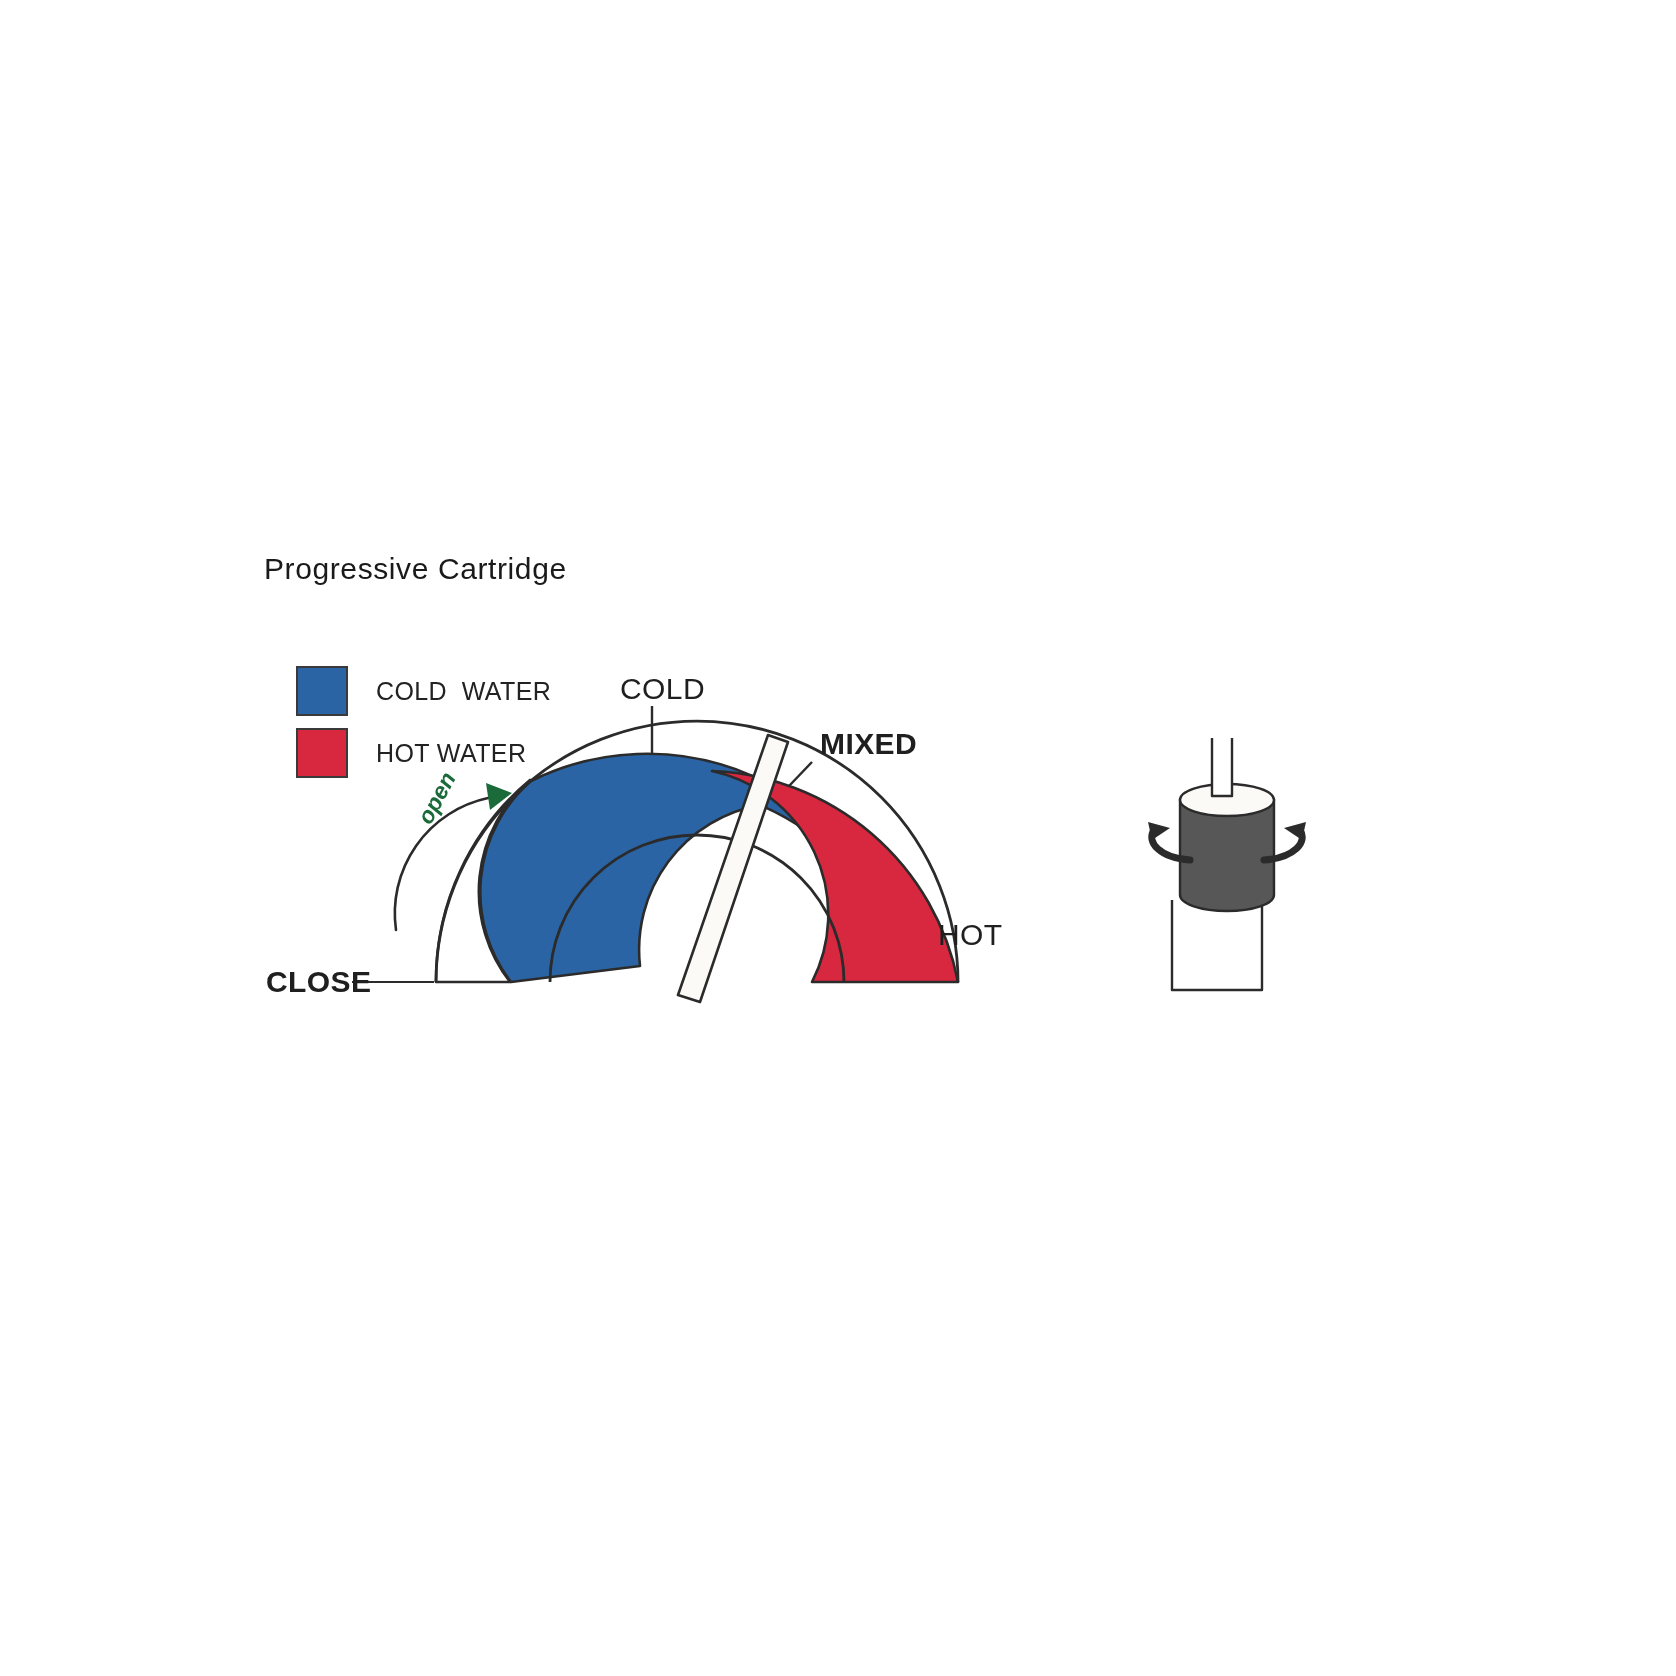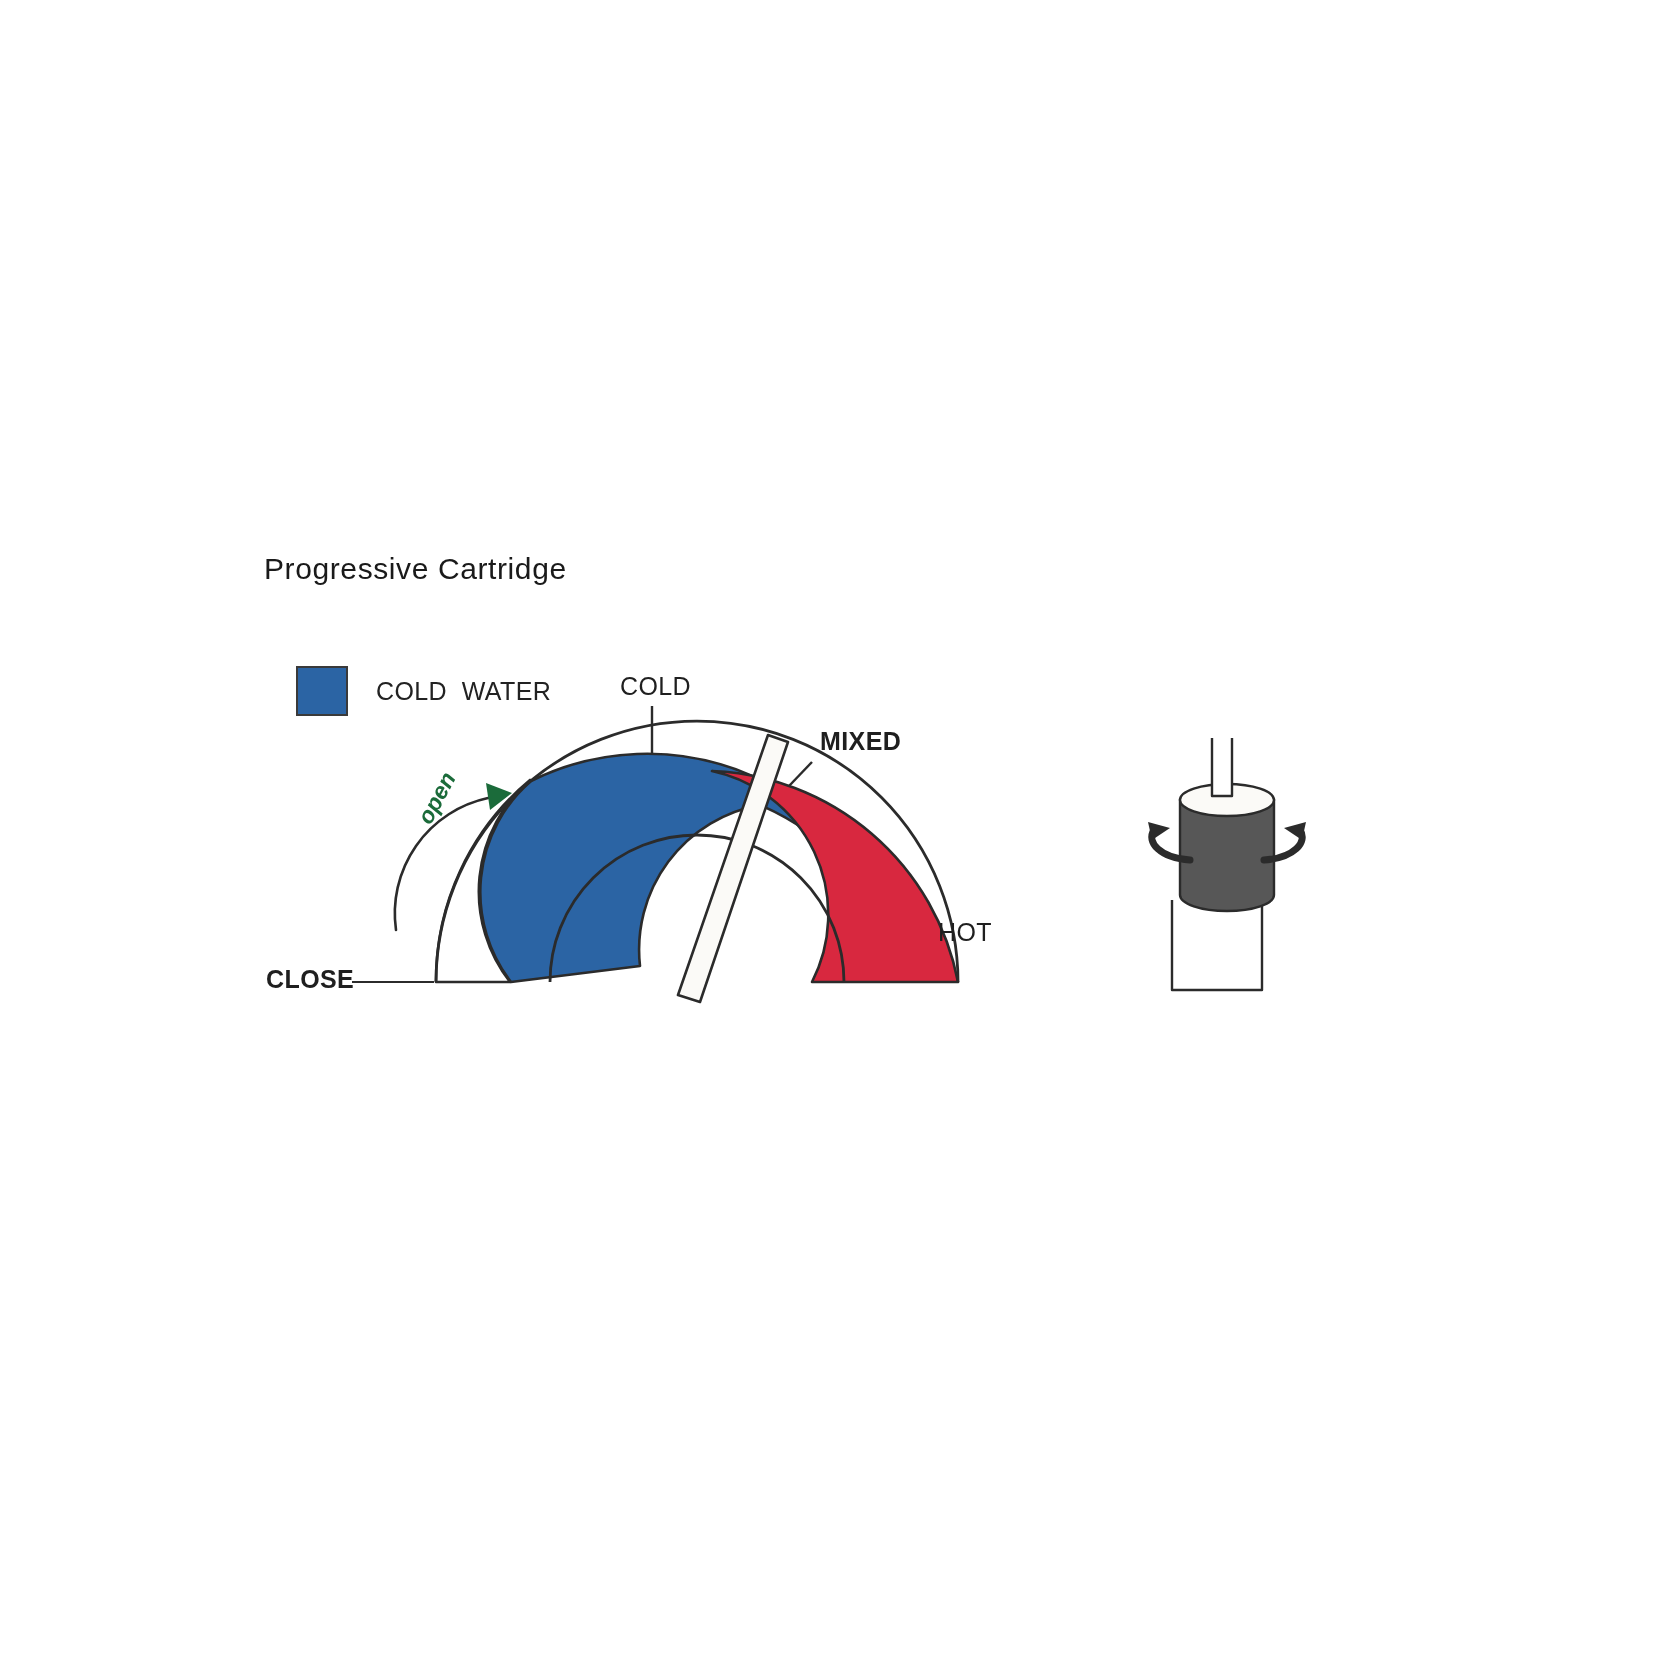--- a/index.html
+++ b/index.html
@@ -49,21 +49,21 @@
   }
   .legend-label {
     margin-left: 28px;
     font-size: 25px;
     color: #222222;
     letter-spacing: 0.4px;
     white-space: pre;
   }
   .diagram-label {
     position: absolute;
-    font-size: 25px;
+    font-size: 30px;
     color: #1f1f1f;
     letter-spacing: 0.4px;
     white-space: pre;
   }
   #label-cold   { left: 620px; top: 672px; }
   #label-mixed  { left: 820px; top: 727px; font-weight: bold; }
   #label-close  { left: 266px; top: 965px; font-weight: bold; }
   #label-hot    { left: 938px; top: 918px; }
   .open-label {
     position: absolute;
@@ -86,20 +86,24 @@
 
   <div class="title">Progressive Cartridge</div>
 
   <div class="legend">
 
     <div class="legend-row">
       <div class="swatch" style="background:#2B64A4"></div>
       <div class="legend-label">COLD  WATER</div>
     </div>
 
+    <div class="legend-row">
+      <div class="swatch" style="background:#D8283F"></div>
+      <div class="legend-label">HOT WATER</div>
+    </div>
 
   </div>
 
   <svg width="1676" height="1676" viewBox="0 0 1676 1676">
 
     <line x1="352" y1="982" x2="434" y2="982" stroke="#2b2b2b" stroke-width="2.2"></line>
     <line x1="862" y1="982" x2="932" y2="982" stroke="#2b2b2b" stroke-width="2.2"></line>
 
     <line x1="652" y1="706" x2="652" y2="784" stroke="#2b2b2b" stroke-width="2.4"></line>
 

